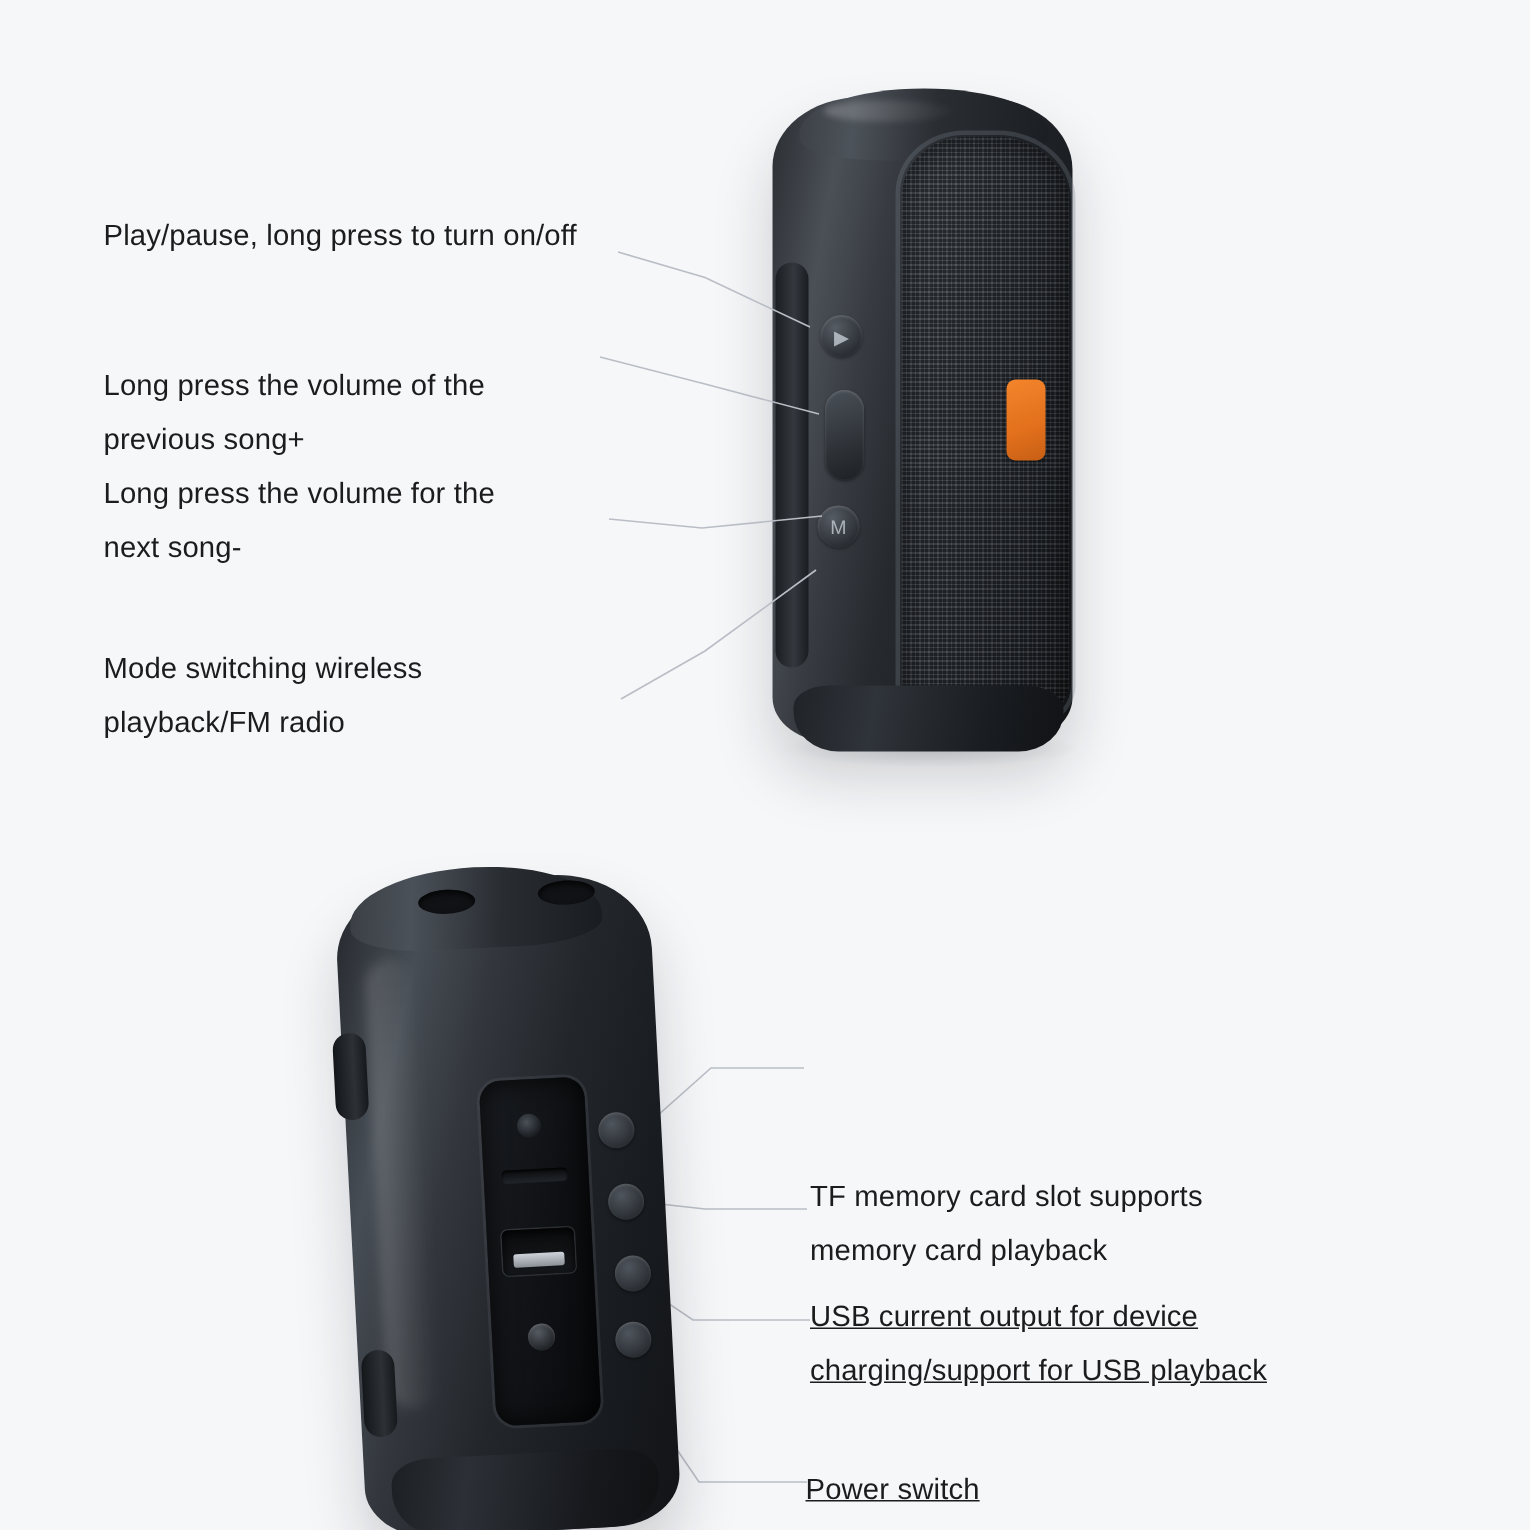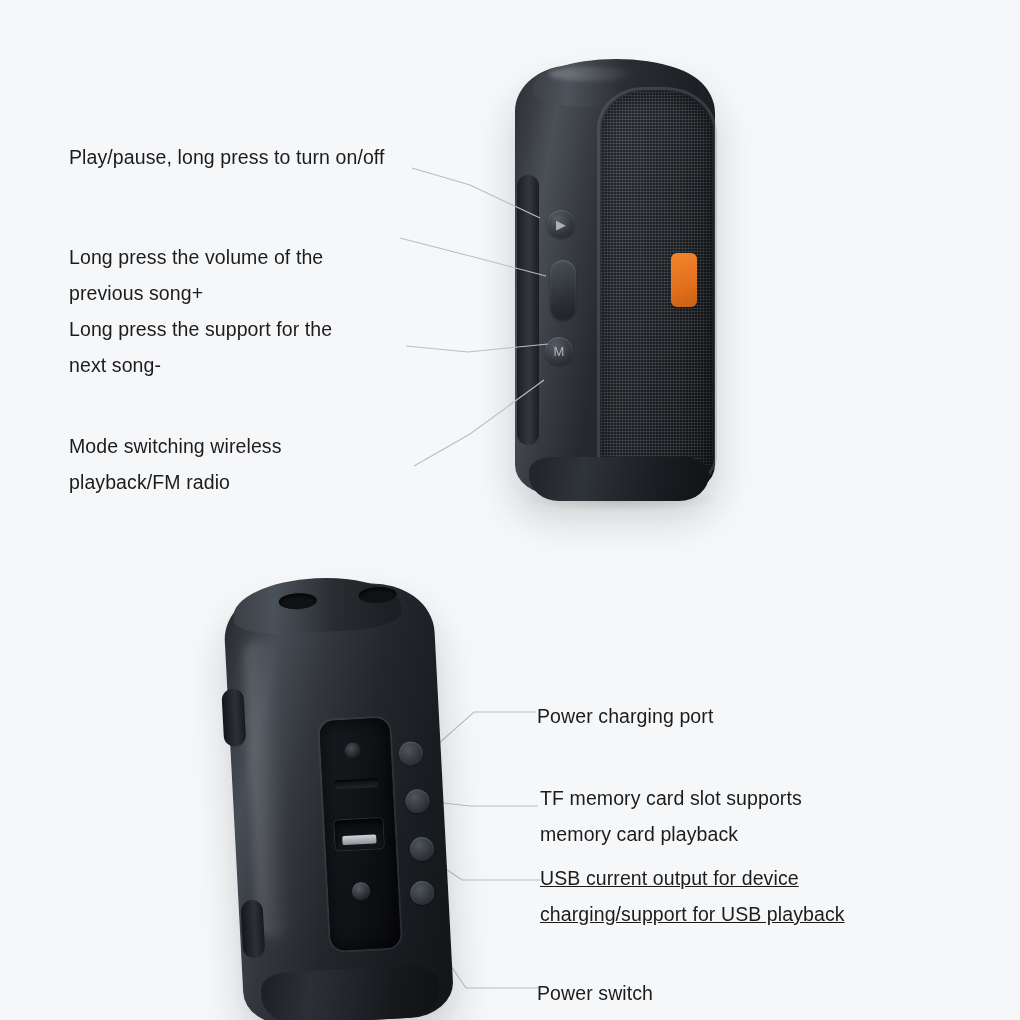--- a/index.html
+++ b/index.html
@@ -377,21 +377,21 @@
       <path d="M536 712 L474 712 L420 760"></path>
       <path d="M538 806 L470 806 L416 800"></path>
       <path d="M540 880 L462 880 L410 845"></path>
       <path d="M538 988 L466 988 L406 900"></path>
     </g>
   </svg>
 
   <div class="callout" style="left:69px; top:139px;">Play/pause, long press to turn on/off</div>
   <div class="callout" style="left:69px; top:204px;margin-top:35px;">Long press the volume of the
 previous song+</div>
-  <div class="callout" style="left:69px; top:311px;">Long press the support for the
+  <div class="callout" style="left:69px; top:311px;">Long press the volume for the
 next song-</div>
   <div class="callout" style="left:69px; top:428px;">Mode switching wireless
 playback/FM radio</div>
 
   <div class="shadow-bottom"></div>
 
   <div class="speaker-bottom">
     <div class="sp2-body"></div>
     <div class="sp2-cap">
       <div class="sp2-cap-hole-a"></div>
@@ -407,20 +407,19 @@
     <div class="sp2-bump sp2-bump-1"></div>
     <div class="sp2-bump sp2-bump-2"></div>
     <div class="sp2-bump sp2-bump-3"></div>
     <div class="sp2-bump sp2-bump-4"></div>
 
     <div class="sp2-tab sp2-tab-1"></div>
     <div class="sp2-tab sp2-tab-2"></div>
     <div class="sp2-foot"></div>
   </div>
 
-  <div class="callout" style="left:537px; top:698px;">Power charging port</div>
   <div class="callout" style="left:540px; top:780px;">TF memory card slot supports
 memory card playback</div>
   <div class="callout" style="left:540px; top:860px;text-decoration:underline;">USB current output for device
 charging/support for USB playback</div>
-  <div class="callout" style="left:537px; top:975px;">Power switch</div>
+  <div class="callout" style="left:537px; top:975px;text-decoration:underline;">Power switch</div>
 
 </div>
 
 </body></html>

